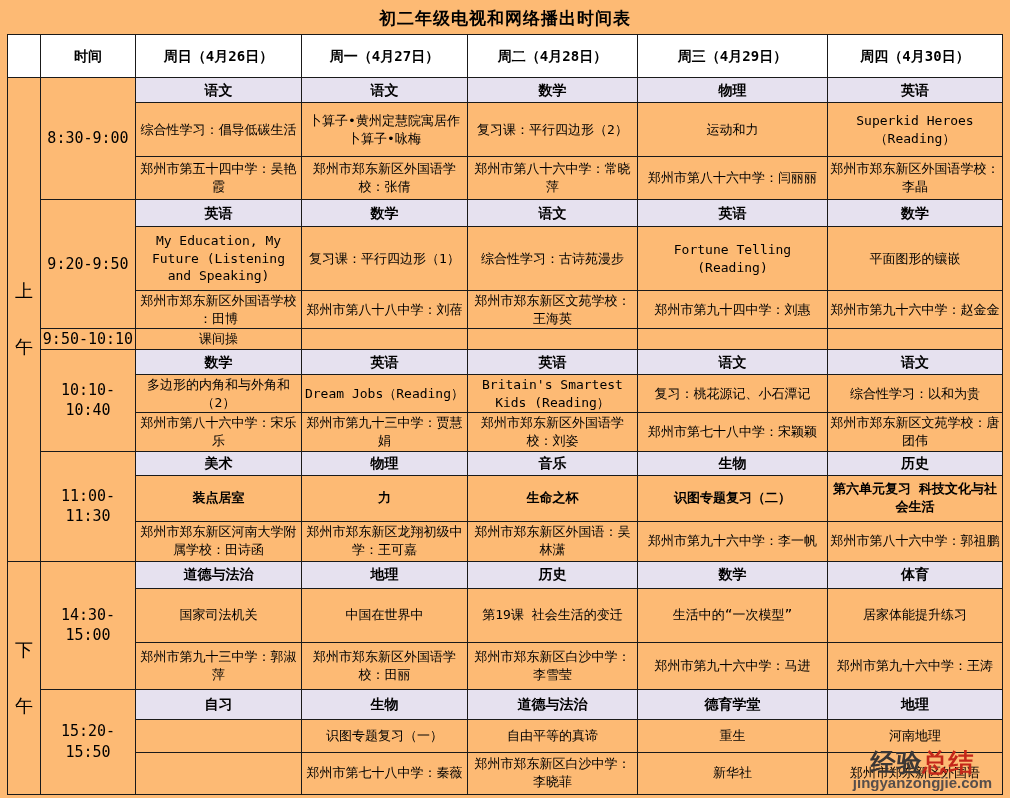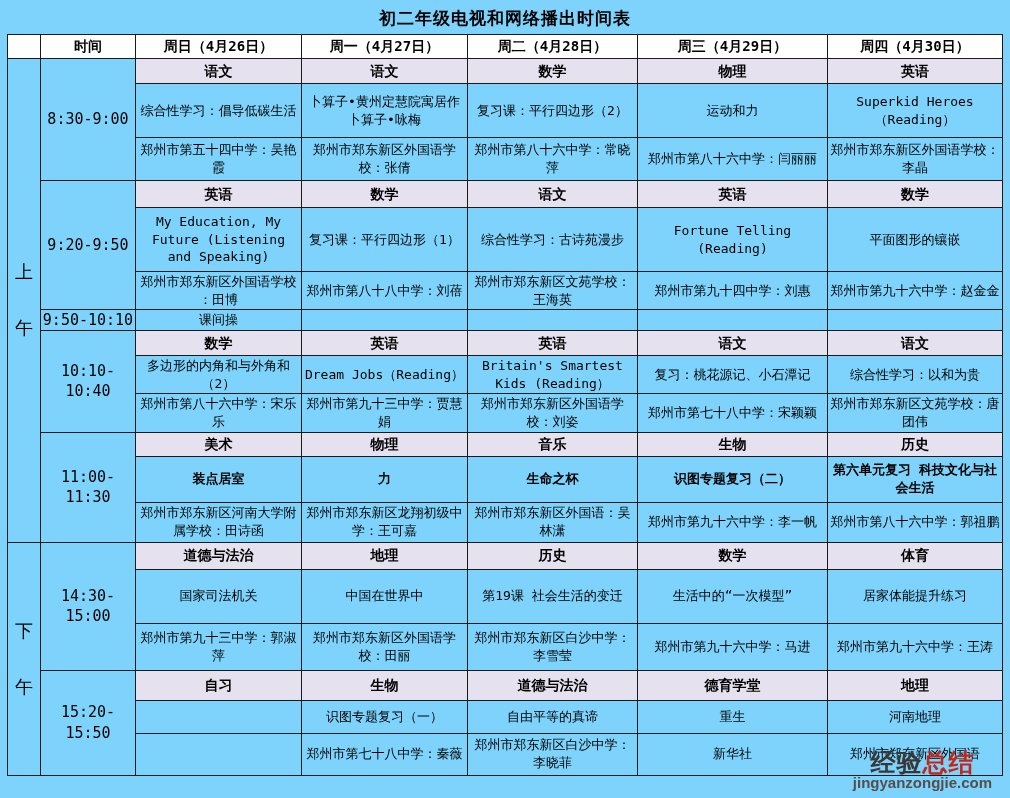--- a/index.html
+++ b/index.html
@@ -1,16 +1,16 @@
 <!DOCTYPE html>
 <html><head>
 <meta charset="utf-8">
 <style>
   html,body{margin:0;padding:0;background:#fff;}
-  #page{position:relative;width:1010px;height:798px;background:#7dd3fc;overflow:hidden;
+  #page{position:relative;width:1010px;height:798px;background:#fdba74;overflow:hidden;
         font-family:"DejaVu Sans Mono","Liberation Mono",monospace;color:#000;}
   #title{height:34px;line-height:36px;text-align:center;font-size:17px;font-weight:bold;
          font-family:"DejaVu Serif","Liberation Serif",serif;letter-spacing:1px;}
   table{border-collapse:collapse;table-layout:fixed;margin-left:7px;width:996px;}
   td,th{border:1px solid #1a1a1a;padding:1px 2px;text-align:center;vertical-align:middle;
         overflow:hidden;line-height:1.35;}
   th{font-size:14px;font-weight:bold;background:#fff;}
   td.time{font-size:15px;padding:0;}
   td.subject{background:#e6e1ef;font-weight:bold;font-size:14px;}
   td.content{font-size:13px;}
@@ -37,21 +37,21 @@
     <colgroup>
       <col style="width:33px">
         <col style="width:95px">
         <col style="width:166px">
       <col style="width:166px">
         <col style="width:170px">
         <col style="width:190px">
       <col style="width:175px">
     </colgroup>
     <thead>
-      <tr style="height:24px">
+      <tr style="height:43px">
         <th></th>
         <th>时间</th>
         <th>周日（4月26日）</th>
         <th>周一（4月27日）</th>
         <th>周二（4月28日）</th>
         <th>周三（4月29日）</th>
         <th>周四（4月30日）</th>
       </tr>
     </thead>
     <tbody id="tbody">

